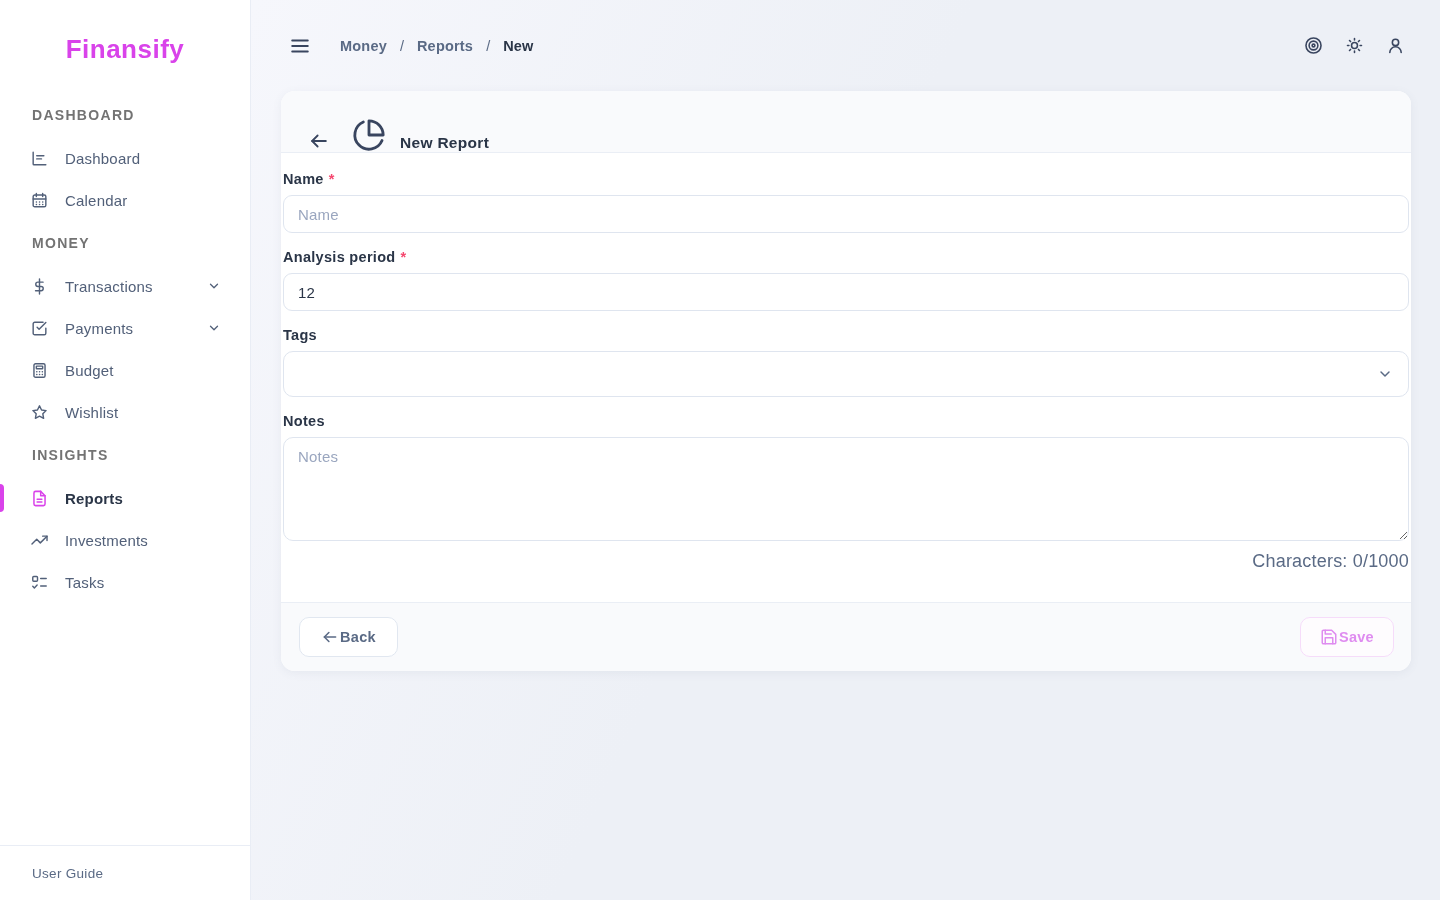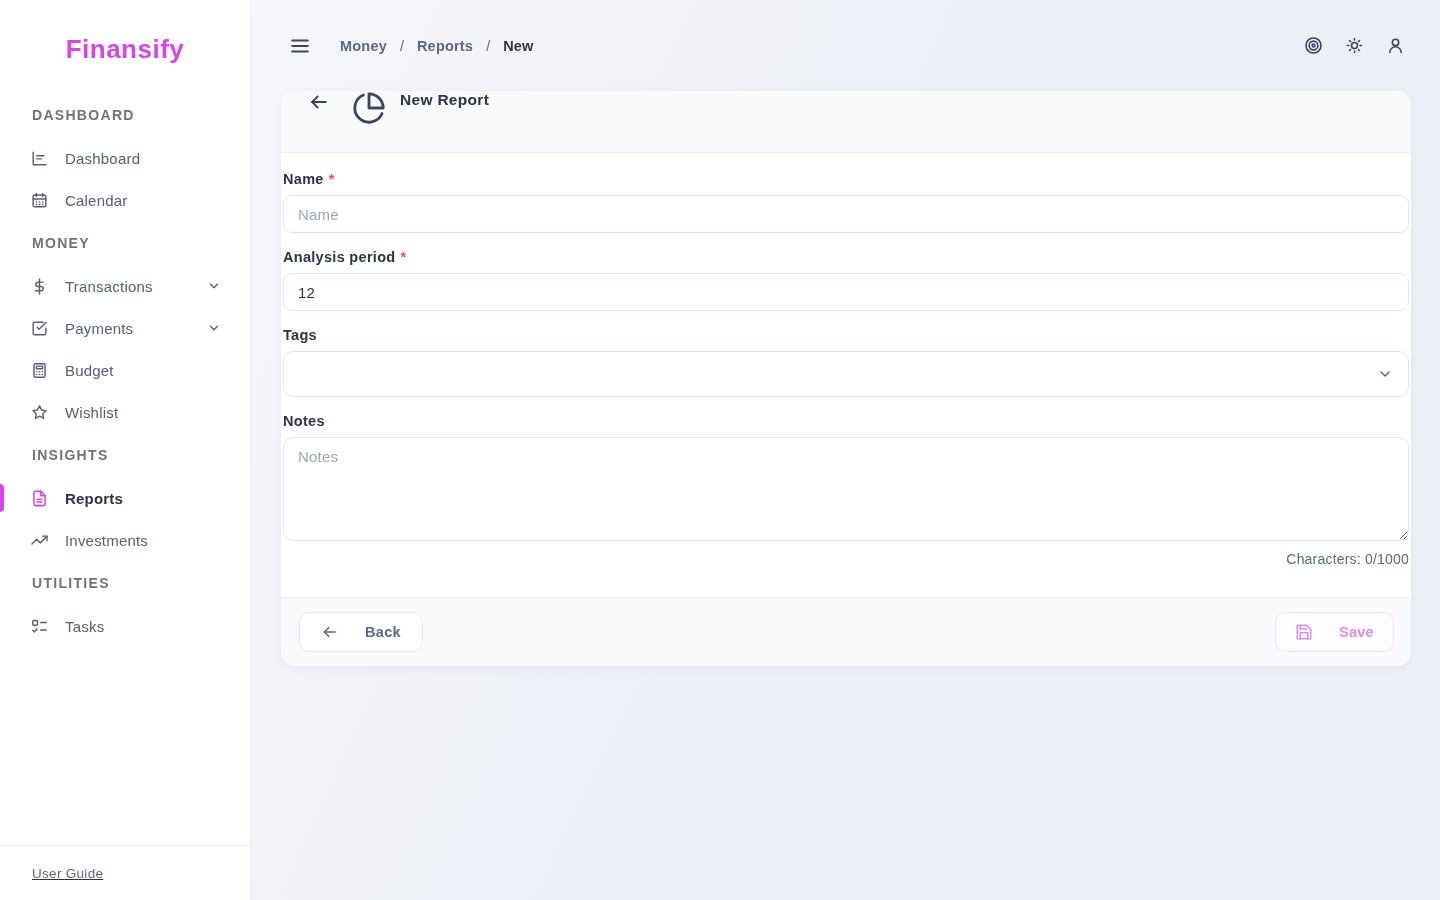--- a/index.html
+++ b/index.html
@@ -38,21 +38,21 @@
   .nav-item .chev { margin-left:auto; margin-right:29px; color:#526079; display:flex; }
   .nav-item .chev svg { width:14px; height:14px; }
   .nav-item.active { font-weight:700; color:#2a3547; }
   .nav-item.active .nav-ic { color:#d943ea; }
   .nav-item.active::before {
     content:""; position:absolute; left:0; top:50%; transform:translateY(-50%);
     width:4px; height:28px; background:#d943ea; border-radius:0 4px 4px 0;
   }
   .sidebar-footer {
     border-top:1px solid #e9edf5; height:55px;
-    display:flex; align-items:center; padding-left:32px;text-decoration:underline;
+    display:flex; align-items:center; padding-left:32px;
   }
   .user-guide { font-size:13.5px; color:#5a6a85; letter-spacing:.3px; cursor:pointer; }
 
   
   .main {
     flex:1; height:900px;
     background:linear-gradient(115deg, #f6f7fc 0%, #edf0f6 45%, #edf0f6 100%);
     display:flex; flex-direction:column;
   }
   .topbar {
@@ -70,21 +70,21 @@
   .tb-icon svg { width:21px; height:21px; }
 
   
   .card {
     margin:0 29px 0 30px; background:#ffffff; border-radius:14px;
     box-shadow:0 2px 10px rgba(90,106,133,.08);
     display:flex; flex-direction:column; overflow:hidden;
   }
   .card-header {
     height:62px; background:#f9fafc; border-bottom:1px solid #eaeef5;
-    display:flex; align-items:flex-start; padding:0 27px; gap:0; flex-shrink:0;
+    display:flex; align-items:flex-end; padding:0 27px; gap:0; flex-shrink:0;
   }
   .back-arrow { color:#39455f; cursor:pointer; display:flex; }
   .back-arrow svg { width:22px; height:22px; }
   .pie-ic { margin-left:22px; color:#39455f; display:flex; }
   .pie-ic svg { width:34px; height:34px; }
   .card-title { margin-left:14px; font-size:15.5px; font-weight:700; letter-spacing:.3px; color:#2a3547; }
 
   .card-body { padding:18px 2px 14px; background:#fff; }
   .field { margin-bottom:16px; }
   .field-label {
@@ -108,30 +108,30 @@
   }
   .select-chevron svg { width:16px; height:16px; }
   .notes-area {
     width:100%; height:104px; border:1px solid #dfe5ef; border-radius:10px;
     padding:10px 14px; font-size:15px; color:#2a3547; outline:none;
     font-family:"Liberation Sans", sans-serif; resize:vertical; letter-spacing:.2px;
   }
   .notes-area::placeholder { color:#9aa6bf; }
   .char-counter {
     text-align:right; margin-top:6px;
-    font-size:14px; color:#5a6a85; letter-spacing:.2px;
+    font-size:18px; color:#5a6a85; letter-spacing:.2px;
   }
 
   .card-footer {
     height:69px; background:#f9fafc; border-top:1px solid #eaeef5;
     display:flex; align-items:center; justify-content:space-between;
     padding:0 17px 0 18px; flex-shrink:0;
   }
   .btn {
-    display:flex; align-items:center; gap:26px; height:40px;
+    display:flex; align-items:center; gap:1px; height:40px;
     border-radius:10px; font-size:14.5px; font-weight:700; letter-spacing:.3px;
     font-family:"Liberation Sans", sans-serif; cursor:pointer;
   }
   .btn svg { width:18px; height:18px; }
   .btn-back {
     padding:0 21px; background:#ffffff; border:1px solid #e1e7f0; color:#5a6a85;
   }
   .btn-save {
     padding:0 19px; background:#fefcfe; border:1px solid #f6dcfa; color:#df8cf0;
     cursor:default;
@@ -236,21 +236,20 @@
     <div class="nav-item">
       <span class="nav-ic">
         <svg viewBox="0 0 24 24" fill="none" stroke="currentColor" stroke-width="1.8" stroke-linecap="round" stroke-linejoin="round">
             <path d="M2.5 16.5l6-6 4.5 4.5 8.5-8.5"></path>
             <path d="M16 6.5h5.5V12"></path>
           </svg>
       </span>
       <span>Investments</span>
     </div>
 
-    <div class="nav-section-label">Utilities</div>
 
     <div class="nav-item">
       <span class="nav-ic">
         <svg viewBox="0 0 24 24" fill="none" stroke="currentColor" stroke-width="1.8" stroke-linecap="round" stroke-linejoin="round">
             <rect x="3.5" y="4.5" width="6" height="6" rx="1.2"></rect>
             <path d="M13.5 7h7M13.5 16.5h7"></path>
             <path d="M3.5 16.8l2 2 3.5-3.6"></path>
           </svg>
       </span>
       <span>Tasks</span>

